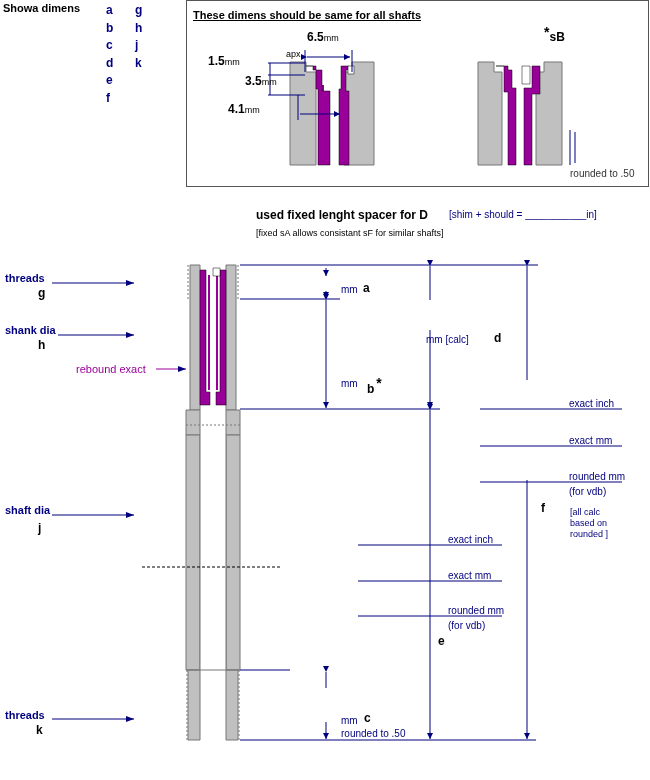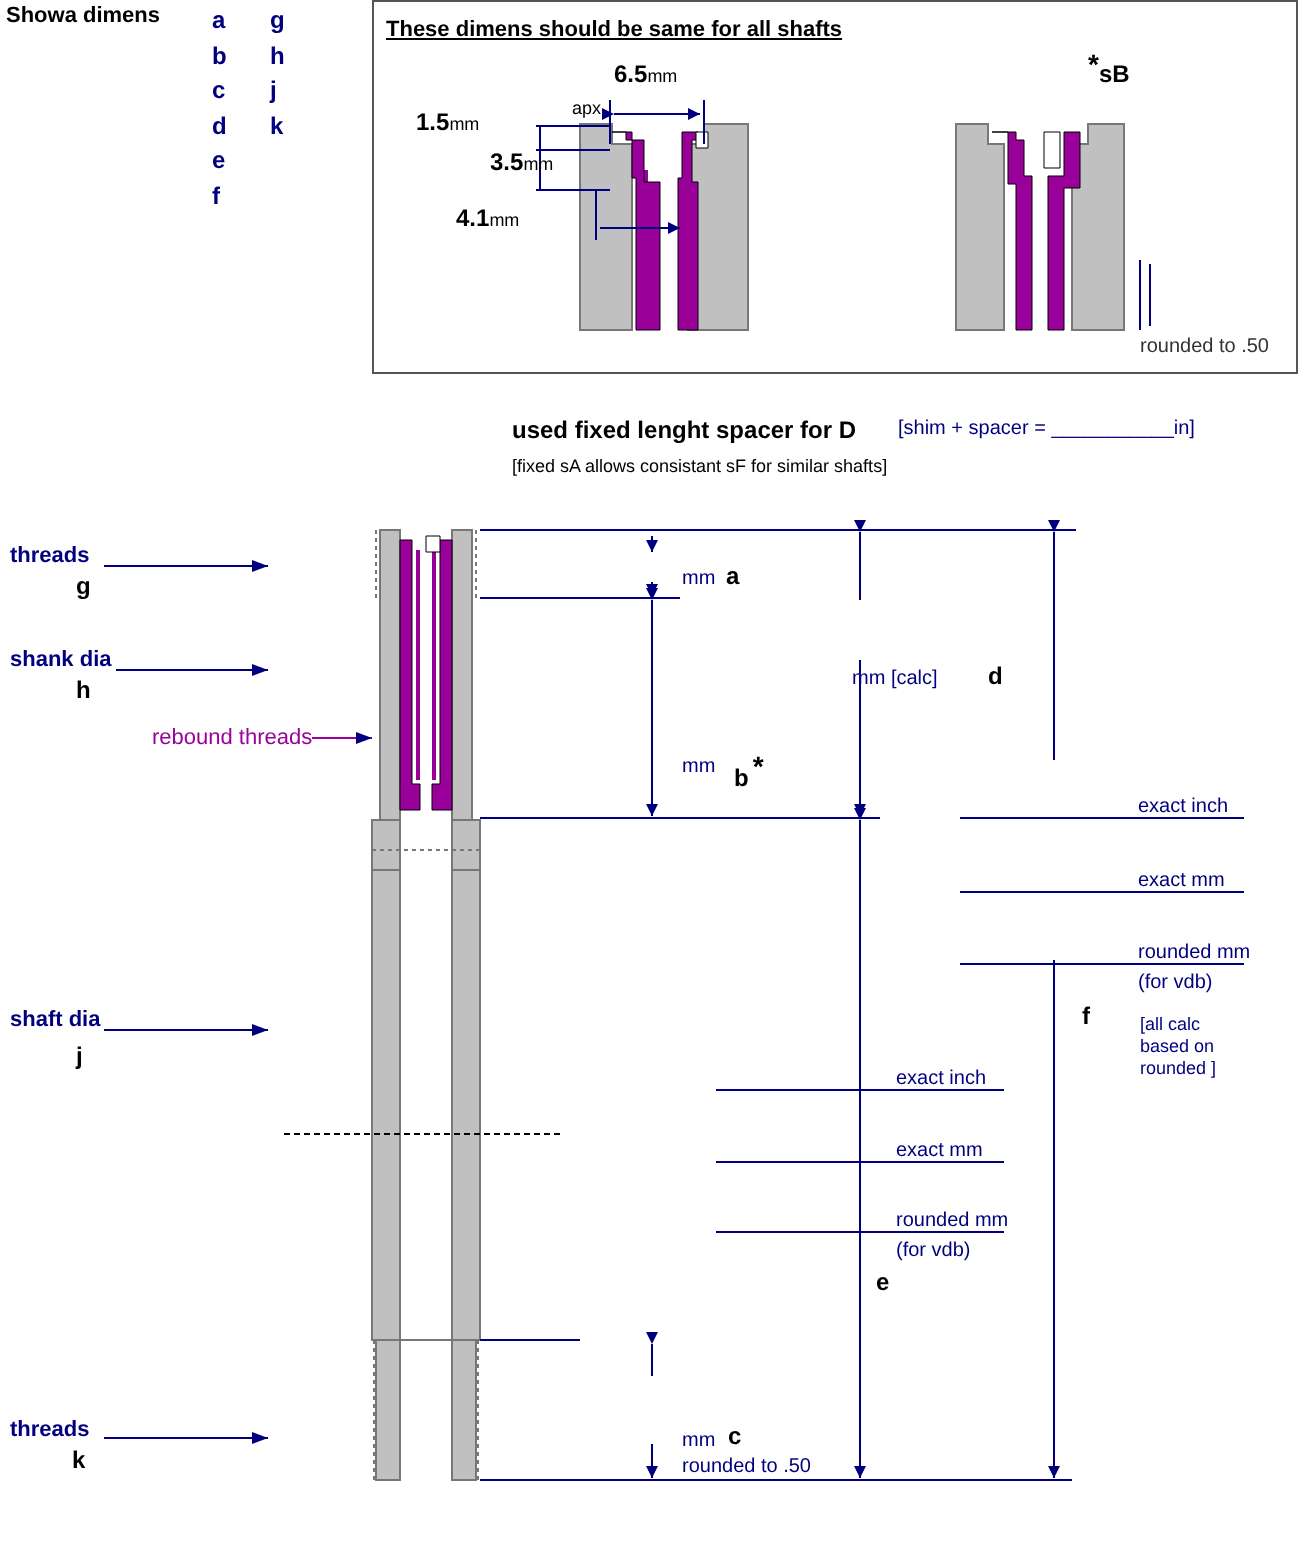--- a/index.html
+++ b/index.html
@@ -152,32 +152,32 @@
 <div class="abs b t11" style="left:193px;top:9px;text-decoration:underline;">These dimens should be same for all shafts</div>
 <div class="abs t9" style="left:286px;top:37px;margin-top:12px;">apx</div>
 <div class="abs b t12" style="left:307px;top:30px;"><span>6.5</span><span class="t9" style="font-weight:normal;">mm</span></div>
 <div class="abs b t12" style="left:208px;top:54px;"><span>1.5</span><span class="t9" style="font-weight:normal;">mm</span></div>
 <div class="abs b t12" style="left:220px;top:74px;margin-left:25px;"><span>3.5</span><span class="t9" style="font-weight:normal;">mm</span></div>
 <div class="abs b t12" style="left:228px;top:102px;"><span>4.1</span><span class="t9" style="font-weight:normal;">mm</span></div>
 <div class="abs b t12" style="left:544px;top:24px;"><span style="font-size:14px;vertical-align:4px;">*</span><span>sB</span></div>
 <div class="abs t10" style="left:570px;top:168px;color:#333;">rounded to .50</div>
 
 <div class="abs b t12" style="left:256px;top:208px;">used fixed lenght spacer for D</div>
-<div class="abs t10 navy" style="left:449px;top:209px;">[shim + spacer = ___________in]</div>
+<div class="abs t10 navy" style="left:449px;top:209px;">[shim + should = ___________in]</div>
 <div class="abs t9" style="left:256px;top:228px;">[fixed sA allows consistant sF for similar shafts]</div>
 
 <div class="abs b t11 navy" style="left:5px;top:272px;">threads</div>
 <div class="abs b t12" style="left:38px;top:286px;">g</div>
 <div class="abs b t11 navy" style="left:5px;top:324px;">shank dia</div>
 <div class="abs b t12" style="left:38px;top:338px;">h</div>
 <div class="abs b t11 navy" style="left:5px;top:504px;">shaft dia</div>
 <div class="abs b t12" style="left:38px;top:521px;">j</div>
 <div class="abs b t11 navy" style="left:5px;top:709px;">threads</div>
 <div class="abs b t12" style="left:36px;top:723px;">k</div>
-<div class="abs t11 purple" style="left:76px;top:363px;">rebound threads</div>
+<div class="abs t11 purple" style="left:76px;top:363px;">rebound exact</div>
 
 <div class="abs t10 navy" style="left:341px;top:284px;">mm</div>
 <div class="abs b t12" style="left:363px;top:281px;">a</div>
 <div class="abs t10 navy" style="left:341px;top:378px;">mm</div>
 <div class="abs b t12" style="left:367px;top:375px;"><span>b</span><span style="font-size:14px;vertical-align:5px;margin-left:2px;">*</span></div>
 <div class="abs t10 navy" style="left:341px;top:715px;">mm</div>
 <div class="abs b t12" style="left:364px;top:711px;">c</div>
 <div class="abs t10 navy" style="left:341px;top:728px;">rounded to .50</div>
 
 <div class="abs t10 navy" style="left:426px;top:334px;">mm [calc]</div>

